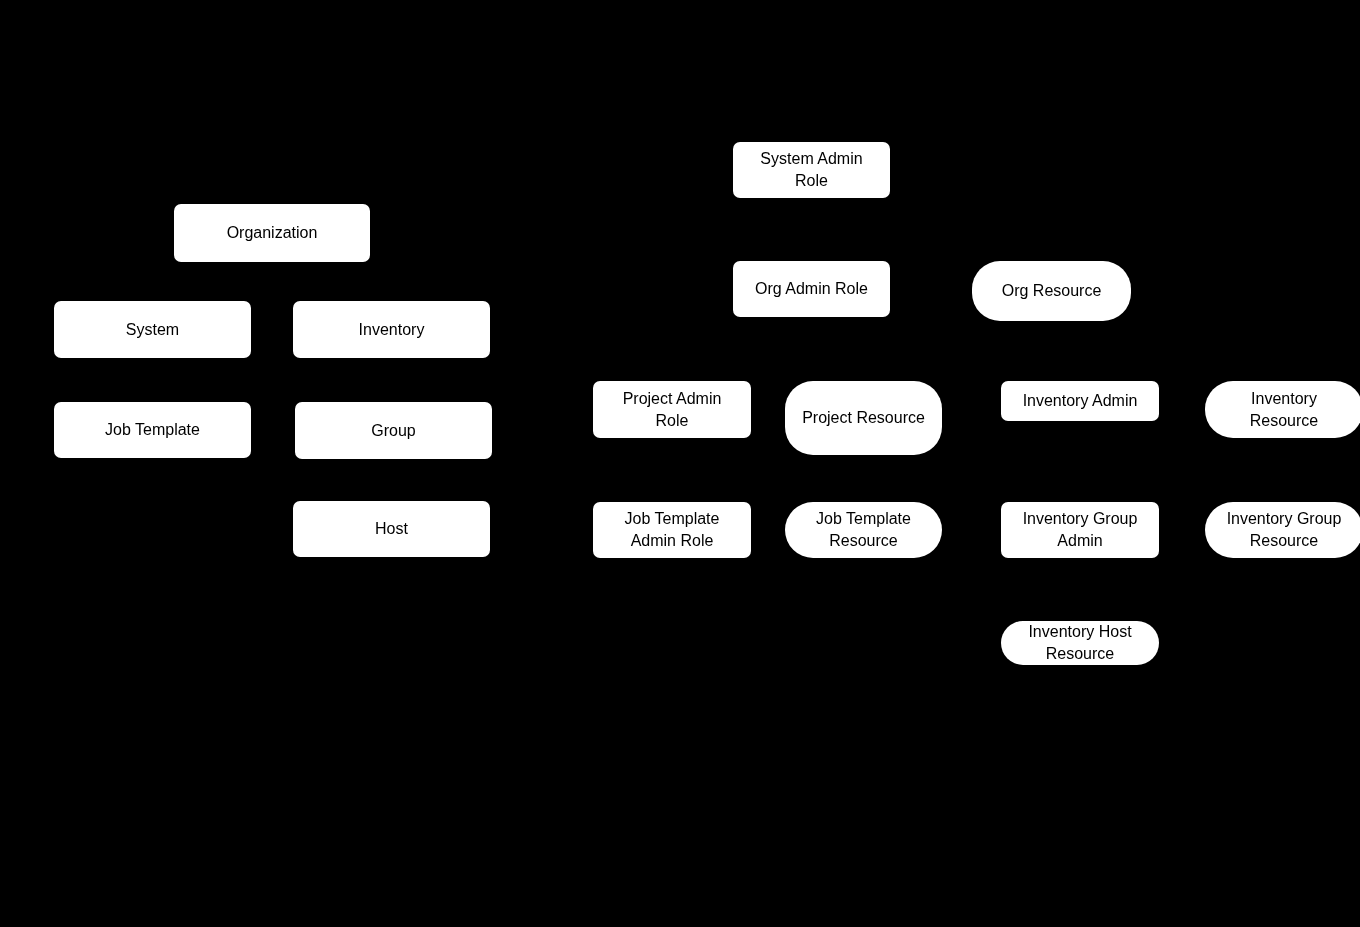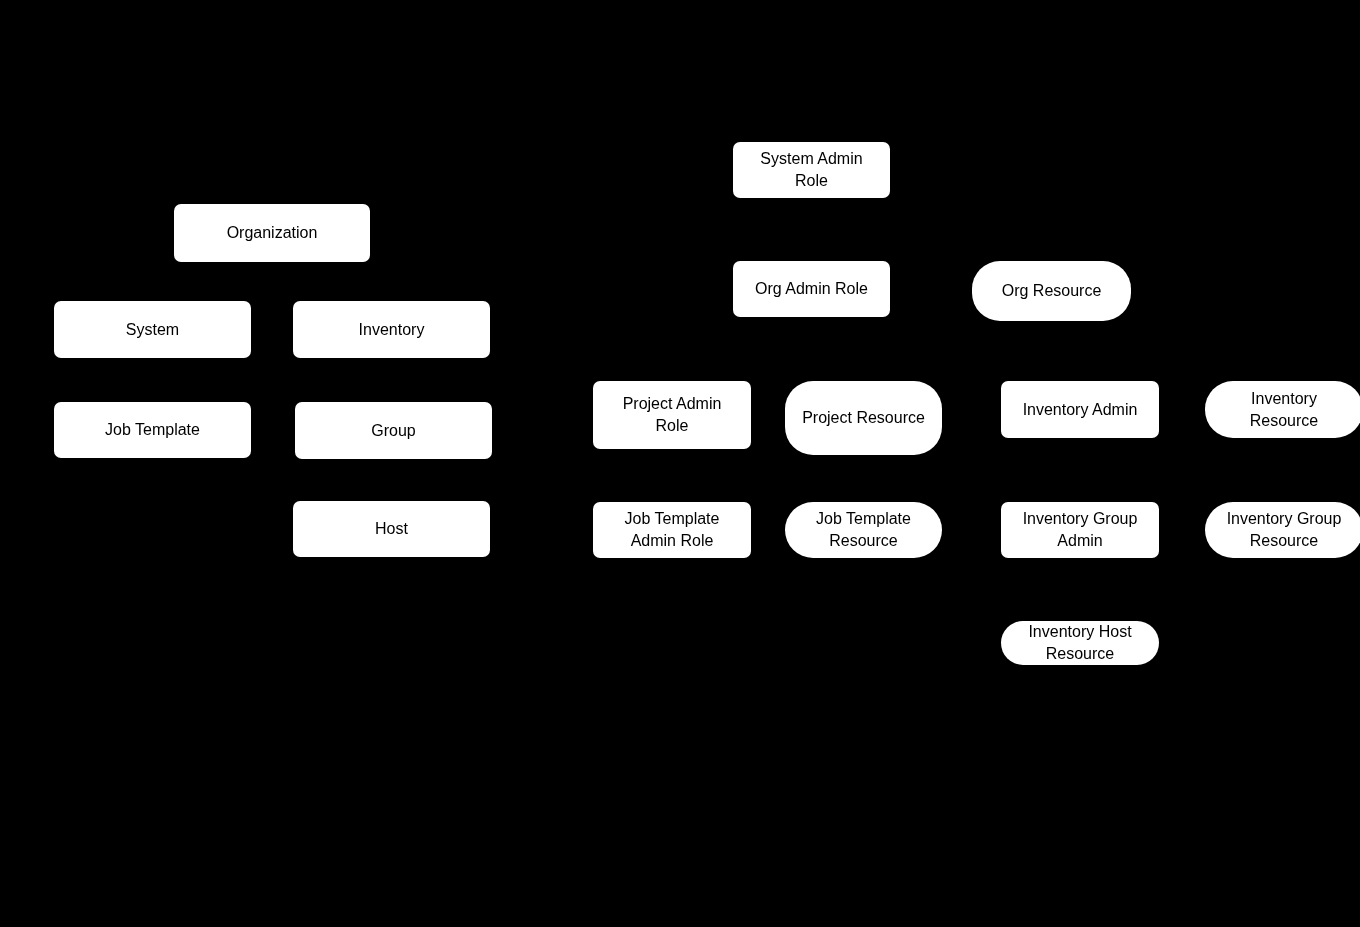--- a/index.html
+++ b/index.html
@@ -53,26 +53,26 @@
 
   <div class="node rect" style="left:261px; top:501px; width:197px; height:56px">Host</div>
 
   <div class="node rect" style="left:701px; top:142px; width:157px; height:56px">System Admin
 Role</div>
 
   <div class="node rect" style="left:701px; top:261px; width:157px; height:56px">Org Admin Role</div>
 
   <div class="node stadium" style="left:940px; top:261px; width:159px; height:60px">Org Resource</div>
 
-  <div class="node rect" style="left:561px; top:381px; width:158px; height:68px">Project Admin
+  <div class="node rect" style="left:561px; top:381px; width:158px; height:57px">Project Admin
 Role</div>
 
   <div class="node stadium" style="left:753px; top:381px; width:157px; height:74px">Project Resource</div>
 
-  <div class="node rect" style="left:969px; top:381px; width:158px; height:57px">Inventory Admin</div>
+  <div class="node rect" style="left:969px; top:381px; width:158px; height:40px">Inventory Admin</div>
 
   <div class="node stadium" style="left:1173px; top:381px; width:158px; height:57px">Inventory
 Resource</div>
 
   <div class="node rect" style="left:561px; top:502px; width:158px; height:56px">Job Template
 Admin Role</div>
 
   <div class="node stadium" style="left:753px; top:502px; width:157px; height:56px">Job Template
 Resource</div>
 

